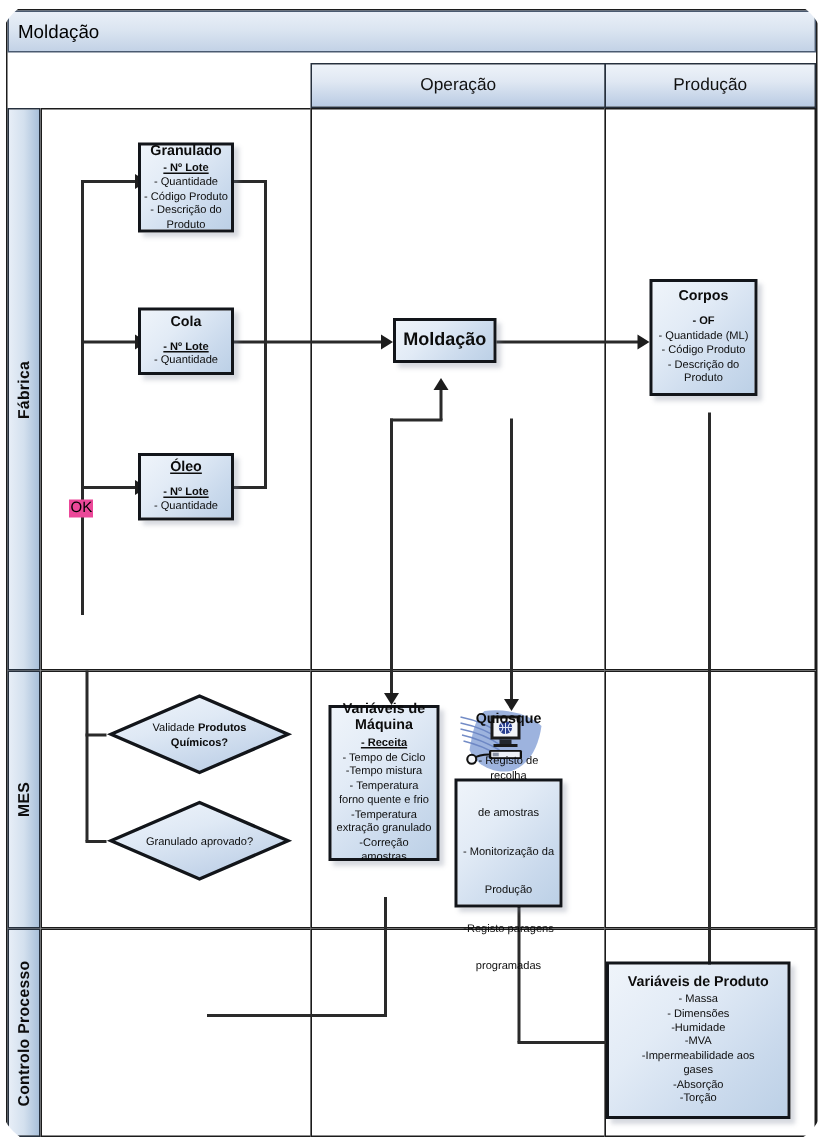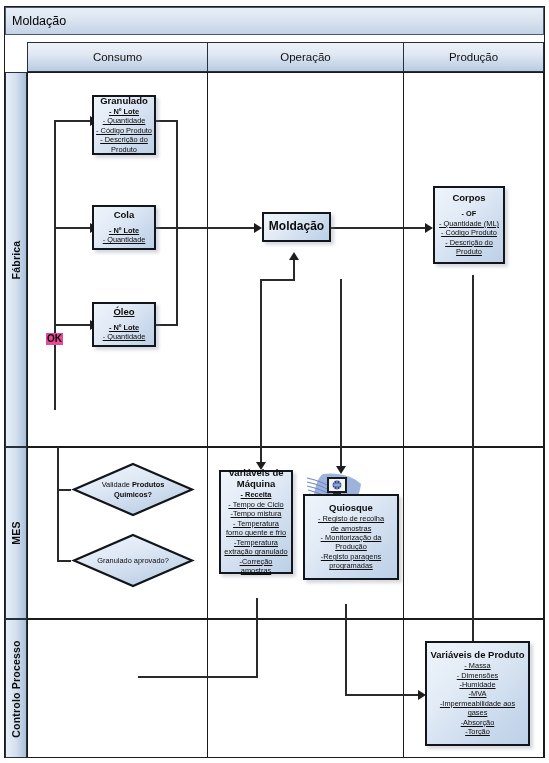--- a/index.html
+++ b/index.html
@@ -1,17 +1,17 @@
 <!DOCTYPE html>
 <html><head>
 <meta charset="utf-8">
 <style>
   html,body{margin:0;padding:0;background:#ffffff;}
   body{font-family:"Liberation Sans", sans-serif;}
-  #page{position:relative;width:549px;height:763px;background:#ffffff;overflow:hidden;}
+  #page{position:relative;width:549px;height:763px;background:#ffffff;overflow:hidden;border-radius:30px;}
 
   
   .frame{position:absolute;left:4px;top:6px;width:541px;height:752px;border:1px solid #1c1c1c;box-sizing:border-box;}
 
   
   .titlebar{position:absolute;left:5px;top:7px;width:539px;height:28px;
      background:linear-gradient(to bottom,#e9eff7 0%,#dbe5f1 45%,#c3d2e6 100%);
      border:1px solid #4a5a70;box-sizing:border-box;
      display:flex;align-items:center;padding-left:6px;font-size:12.5px;color:#000;}
 
@@ -41,54 +41,51 @@
   .arr-d{border-left:5px solid transparent;border-right:5px solid transparent;border-top:8px solid #1d1d1d;}
 
   
   .nodebox{position:absolute;box-sizing:border-box;border:2px solid #12151a;
      background:linear-gradient(135deg,#eff4fa 0%,#e2ebf6 35%,#c9d9ec 75%,#bcd0e6 100%);
      box-shadow:3px 3px 3px rgba(120,130,150,.30);
      display:flex;flex-direction:column;align-items:center;justify-content:center;
      text-align:center;color:#0c0c0c;padding:2px 2px;}
   .nodebox .ttl{font-size:9.5px;font-weight:bold;line-height:1.15;}
   .nodebox .ttl.big{font-size:12px;}
-  .nodebox .sub{font-size:7.4px;line-height:1.28;font-weight:normal;text-decoration:underline;}
+  .nodebox .sub{font-size:7.4px;line-height:1.28;font-weight:normal;}
   .nodebox .sub.b{font-weight:bold;text-decoration:underline;}
   .nodebox .gap{height:5px;}
   .plain{font-size:7.6px;line-height:1.3;font-weight:normal;}
 
   
   .diamond{position:absolute;}
   .diamond svg{position:absolute;left:0;top:0;}
   .diamond .dtxt{position:absolute;left:0;top:0;width:100%;height:100%;
      display:flex;align-items:center;justify-content:center;text-align:center;
      font-size:7.4px;line-height:1.25;color:#0b0b0b;padding:0 14px;box-sizing:border-box;}
   .dtxt b{font-weight:bold;}
 
   
-  .oktag{position:absolute;background:#ec4899;color:#000;font-size:10px;font-weight:bold;
+  .oktag{position:absolute;background:#ec4899;color:#000;font-size:10px;font-weight:normal;
      padding:0 1px;line-height:12px;}
 
   
   .kiosk{position:absolute;}
 </style>
 </head>
 <body>
 
 <div id="page">
 
   <div class="frame"></div>
 
   <div class="titlebar">
     <span>Moldação</span>
   </div>
 
-  <div class="colhead" style="left:27px;top:42px;width:181px;">
-    <span>Consumo</span>
-  </div>
   <div class="colhead" style="left:207px;top:42px;width:197px;text-align:center;">
     <span>Operação</span>
   </div>
   <div class="colhead" style="left:403px;top:42px;width:141px;">
     <span>Produção</span>
   </div>
 
   <div class="lanelabel" style="top:72px;height:375px;">
     <span>Fábrica</span>
   </div>
@@ -225,31 +222,31 @@
       <rect x="30" y="23" width="8" height="3" fill="#23272e"></rect>
       <rect x="26" y="26" width="16" height="2" fill="#1a1a1a"></rect>
       <rect x="23" y="30" width="22" height="6" rx="1" fill="#111"></rect>
       <rect x="24.5" y="31.2" width="19" height="3.6" fill="#eef1f7"></rect>
       <rect x="25.5" y="31.8" width="4" height="2.4" fill="#8a93a6"></rect>
       <path d="M23 33 C18 33 15 34 13 35.5" stroke="#111" stroke-width="1.4" fill="none"></path>
       <circle cx="11.5" cy="36.2" r="3" fill="#f4f6fa" stroke="#111" stroke-width="1.4"></circle>
     </svg>
   </div>
 
-  <div class="nodebox" id="n-quiosque" style="left:303px;top:494px;width:96px;height:86px;">
+  <div class="nodebox" id="n-quiosque" style="left:303px;top:519px;width:72px;height:86px;gap:16px;">
     <div class="ttl">Quiosque</div>
     <div class="sub">- Registo de recolha</div>
     <div class="sub">de amostras</div>
     <div class="sub">- Monitorização da</div>
     <div class="sub">Produção</div>
     <div class="sub">-Registo paragens</div>
     <div class="sub">programadas</div>
   </div>
 
-  <div class="nodebox" id="n-vp" style="left:425px;top:641px;width:105px;height:105px;">
+  <div class="nodebox" id="n-vp" style="left:404px;top:641px;width:123px;height:105px;">
     <div class="ttl">Variáveis de Produto</div>
     <div class="sub">- Massa</div>
     <div class="sub">- Dimensões</div>
     <div class="sub">-Humidade</div>
     <div class="sub">-MVA</div>
     <div class="sub">-Impermeabilidade aos</div>
     <div class="sub">gases</div>
     <div class="sub">-Absorção</div>
     <div class="sub">-Torção</div>
   </div>

